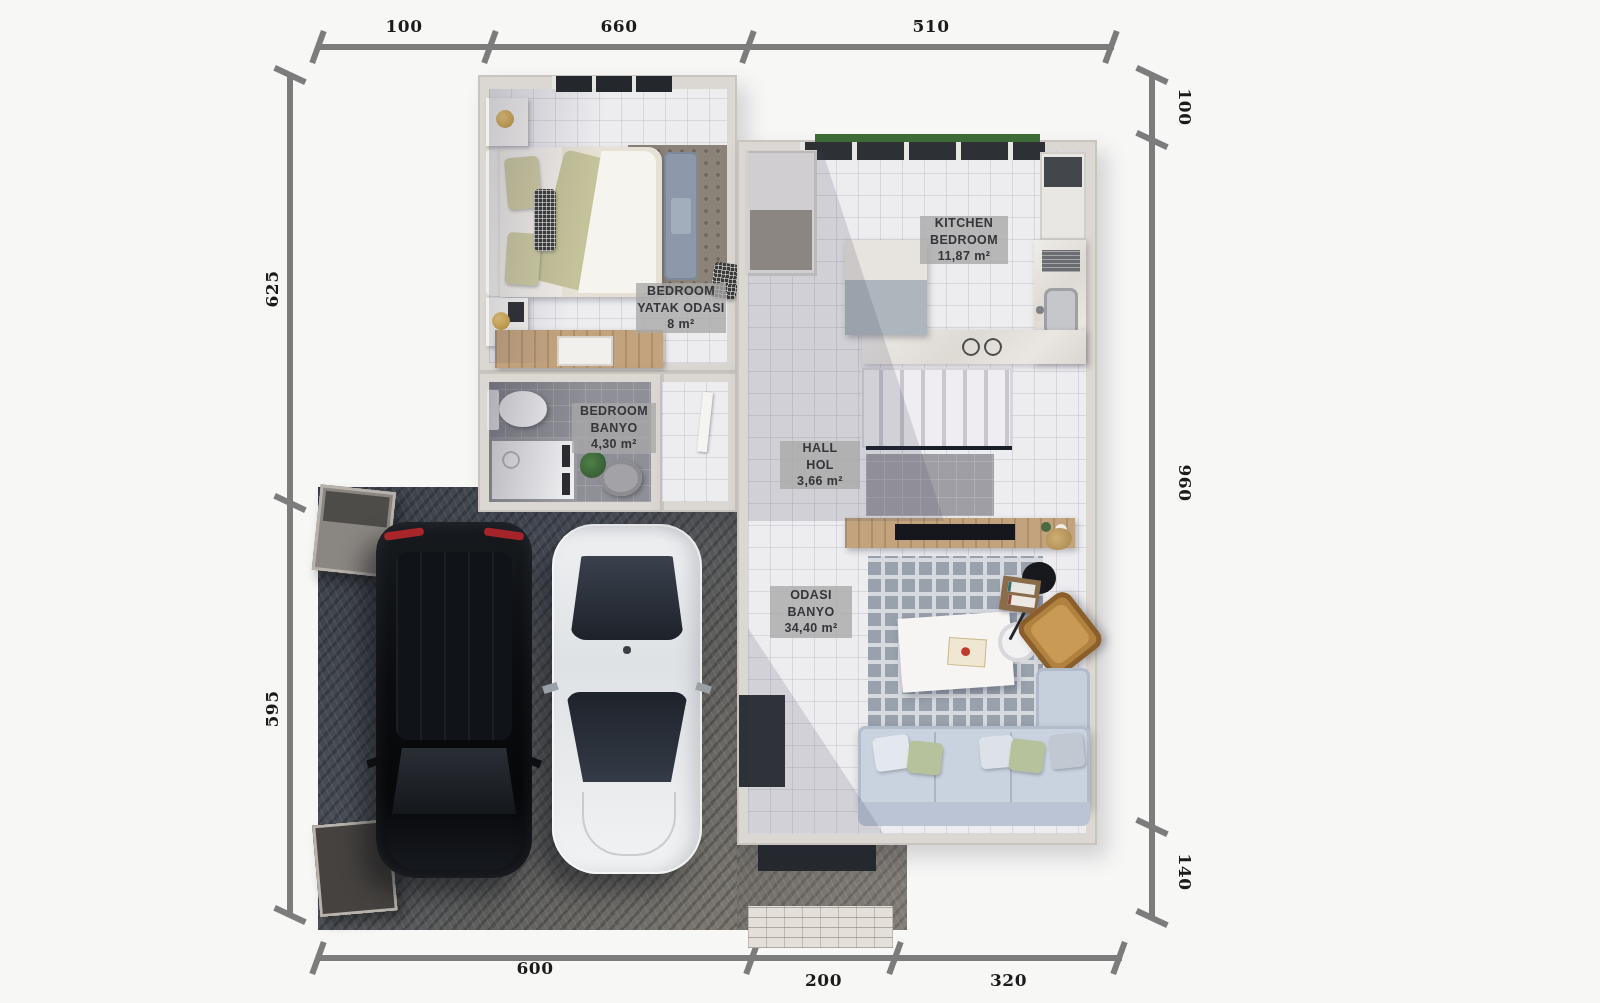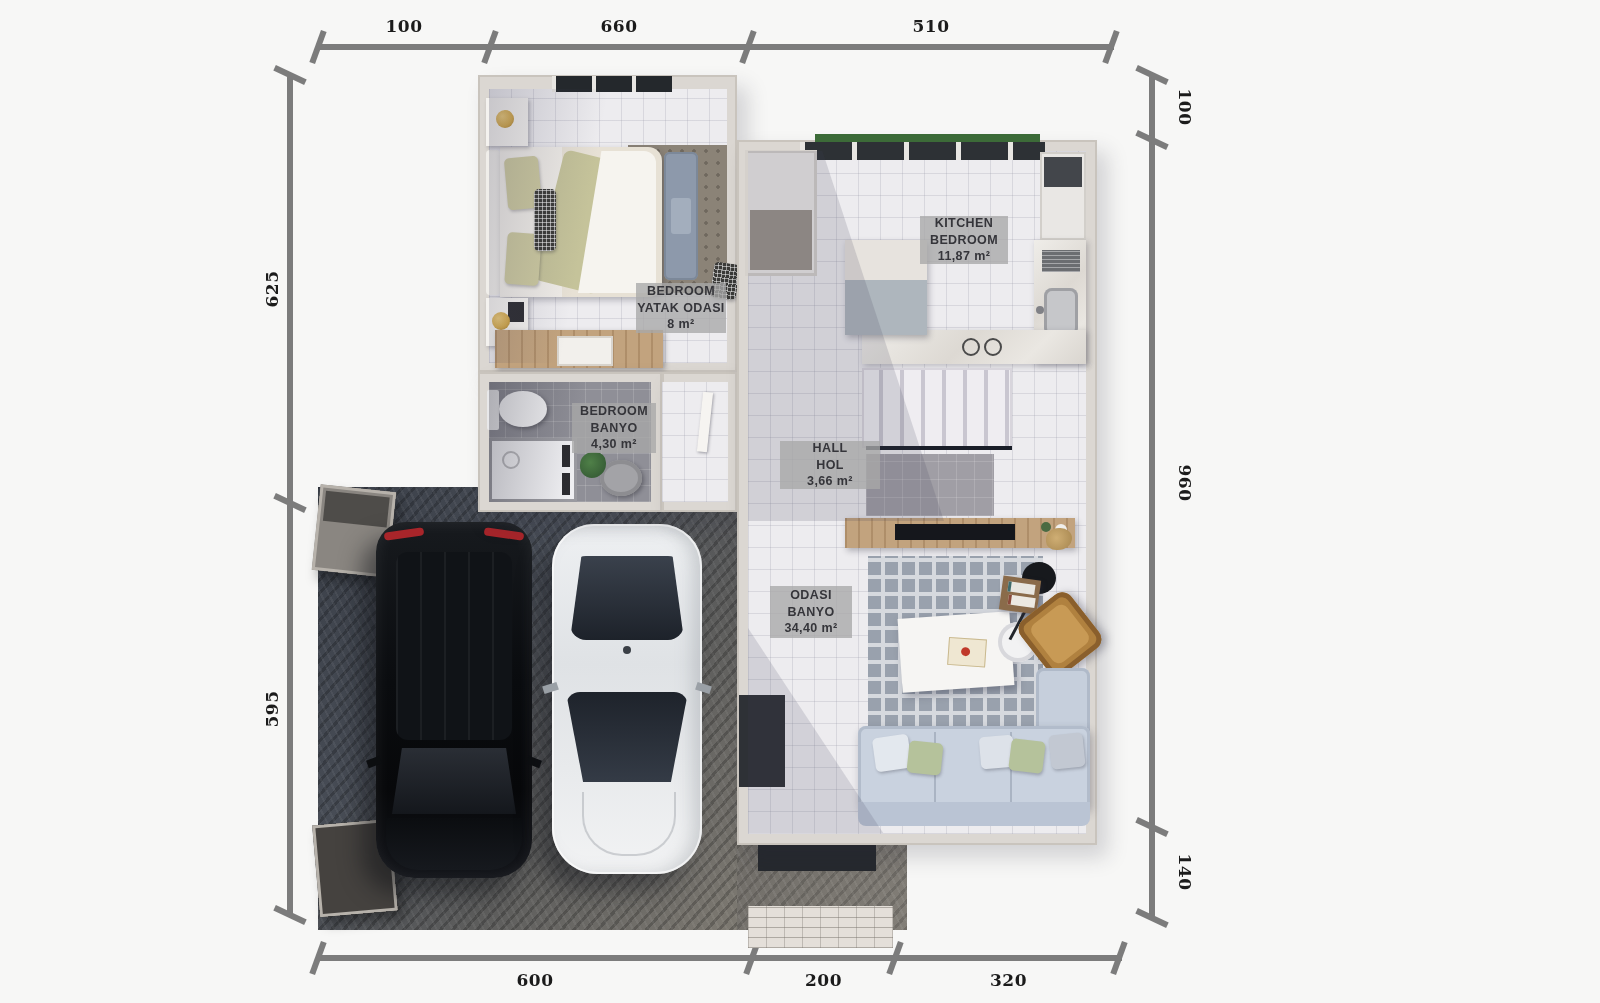--- a/index.html
+++ b/index.html
@@ -58,21 +58,21 @@
     <div class="dimnum" style="left:172px;top:-31px;width:258px">660</div>
     <div class="dimnum" style="left:430px;top:-31px;width:366px">510</div>
   </div>
 
   <div class="a" style="left:318px;top:958px;width:804px;height:0">
     <div class="dimH a" style="left:0;top:-3px;width:804px"></div>
     <div class="tickV" style="left:-3px;top:-17px"></div>
     <div class="tickV" style="left:431px;top:-17px"></div>
     <div class="tickV" style="left:574px;top:-17px"></div>
     <div class="tickV" style="left:798px;top:-17px"></div>
-    <div class="dimnum" style="left:0;top:12px;width:434px">600</div>
+    <div class="dimnum" style="left:0;top:0;width:434px">600</div>
     <div class="dimnum" style="left:434px;top:12px;width:143px">200</div>
     <div class="dimnum" style="left:577px;top:12px;width:227px">320</div>
   </div>
 
   <div class="a" style="left:290px;top:75px;height:840px;width:0">
     <div class="dimV a" style="left:-3px;top:0;height:840px"></div>
     <div class="tickH" style="left:-17px;top:-3px"></div>
     <div class="tickH" style="left:-17px;top:425px"></div>
     <div class="tickH" style="left:-17px;top:837px"></div>
   </div>
@@ -248,21 +248,21 @@
   <div class="badge" style="left:636px;top:283px;width:90px;height:50px">
     <div>BEDROOM</div>
     <div>YATAK ODASI</div>
     <div>8 m²</div>
   </div>
   <div class="badge" style="left:572px;top:403px;width:84px;height:50px">
     <div>BEDROOM</div>
     <div>BANYO</div>
     <div>4,30 m²</div>
   </div>
-  <div class="badge" style="left:780px;top:441px;width:100px;height:48px">
+  <div class="badge" style="left:780px;top:441px;width:80px;height:48px">
     <div>HALL</div>
     <div>HOL</div>
     <div>3,66 m²</div>
   </div>
   <div class="badge" style="left:770px;top:586px;width:82px;height:52px">
     <div>ODASI</div>
     <div>BANYO</div>
     <div>34,40 m²</div>
   </div>
 

